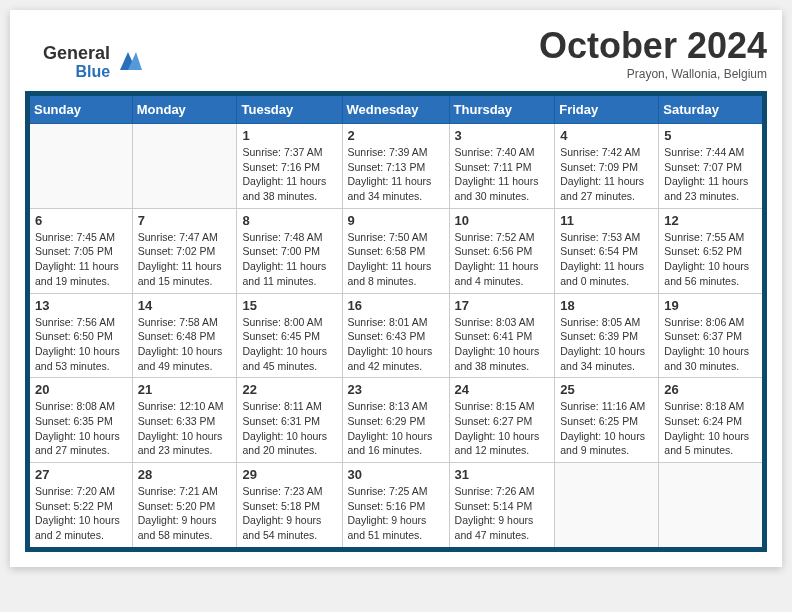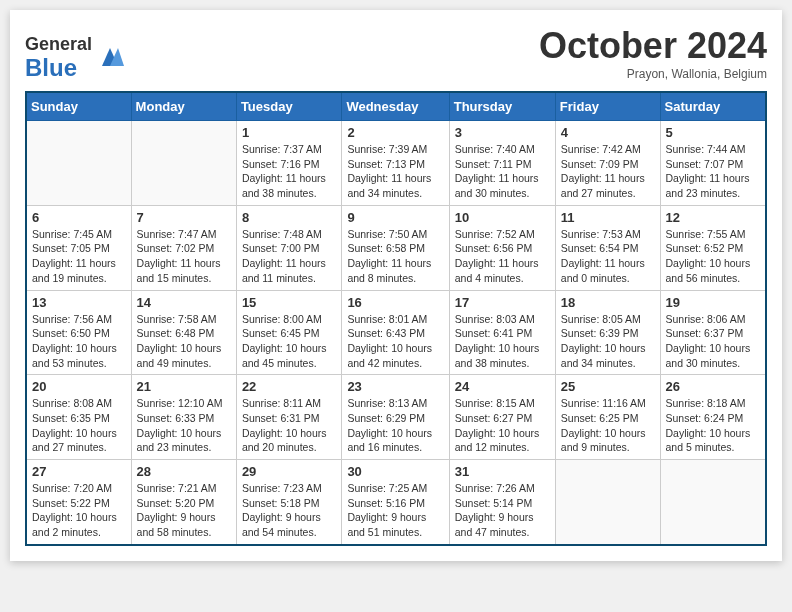--- a/index.html
+++ b/index.html
@@ -26,30 +26,32 @@
       margin-bottom: 10px;
     }
     .logo {
       display: flex;
       align-items: center;
     }
     .logo-text {
       display: flex;
       flex-direction: column;
       line-height: 1.1;
+      margin-left: 18px;
     }
     .logo-general {
       font-size: 18px;
       font-weight: bold;
       color: #333;
     }
     .logo-blue {
-      font-size: 24px;
+      font-size: 16px;
       font-weight: bold;
       color: #2a6fba;
+      text-align: right;
     }
     .logo-icon {
       width: 28px;
       height: 28px;
       margin-left: 4px;
     }
     .title-section {
       text-align: right;
     }
     .month-title {
@@ -57,21 +59,21 @@
       font-weight: bold;
       color: #333;
     }
     .location-title {
       font-size: 12px;
       color: #555;
     }
     .calendar-table {
       width: 100%;
       border-collapse: collapse;
-      border: 2px solid #0c4a6e;
+      border: 5px solid #0c4a6e;
     }
     .calendar-table th {
       background: #2a6fba;
       color: white;
       padding: 6px 4px;
       text-align: left;
       font-size: 13px;
       border: 1px solid #1a5fa0;
     }
     .calendar-table td {

